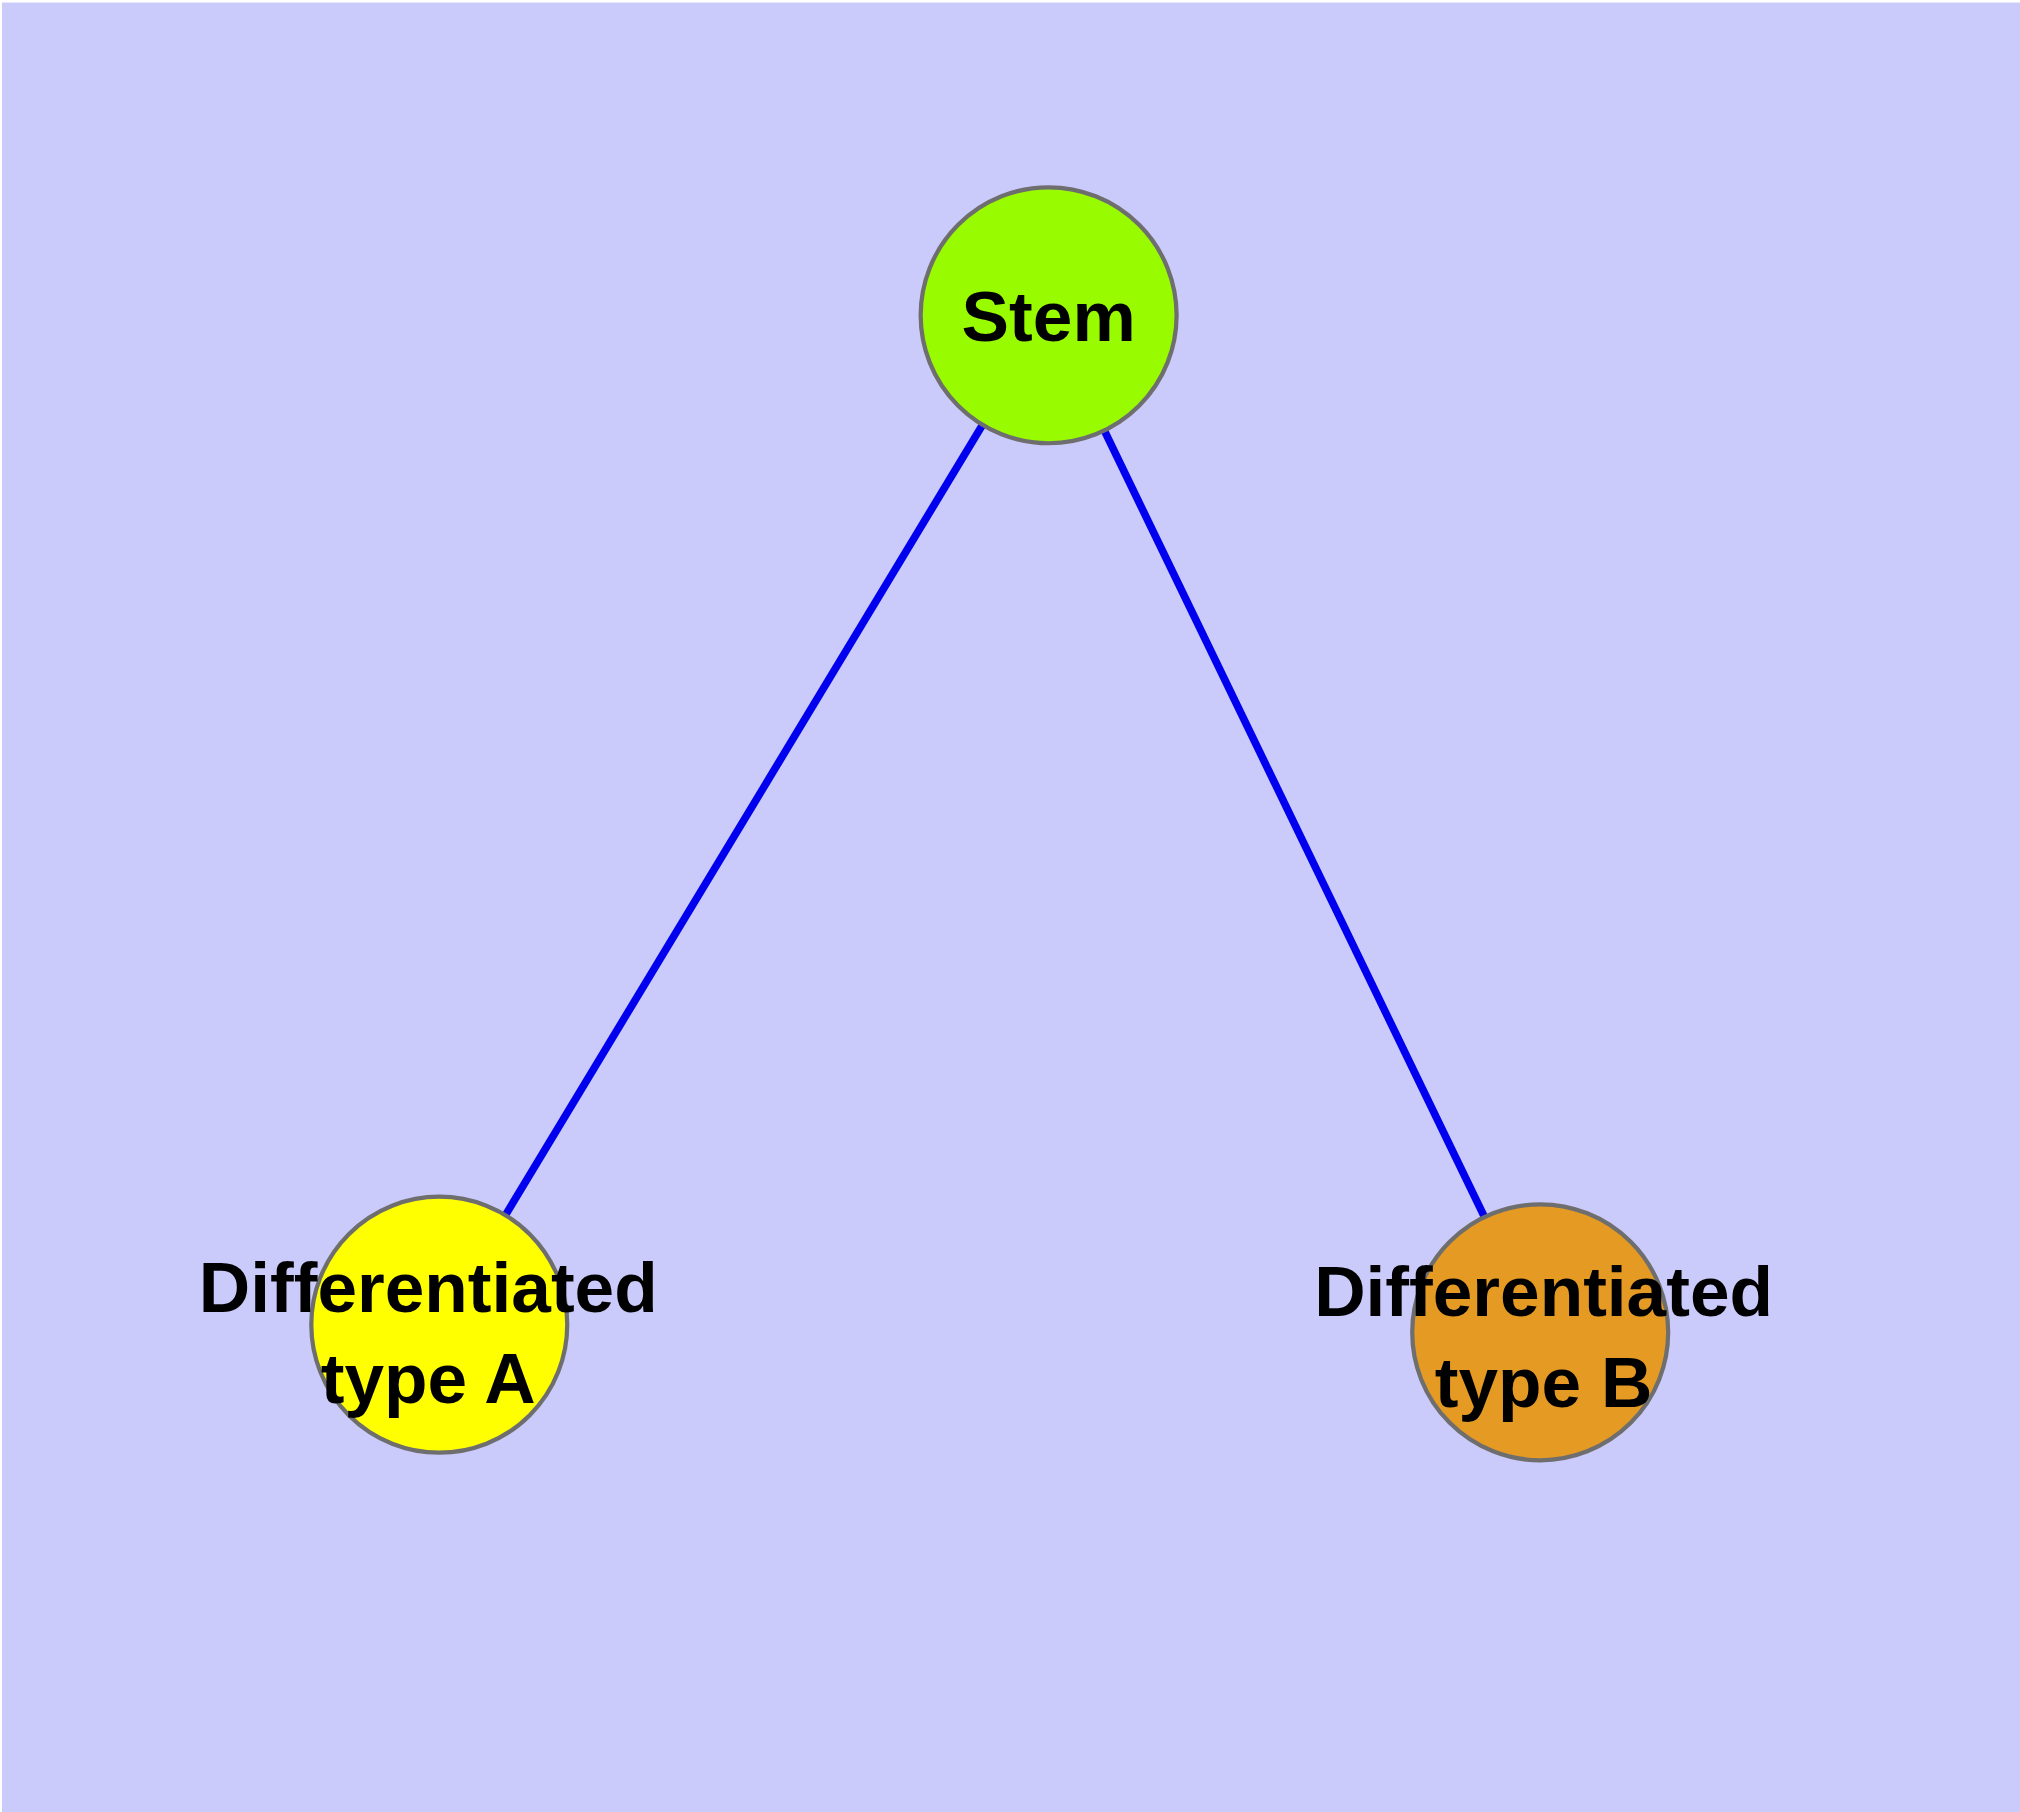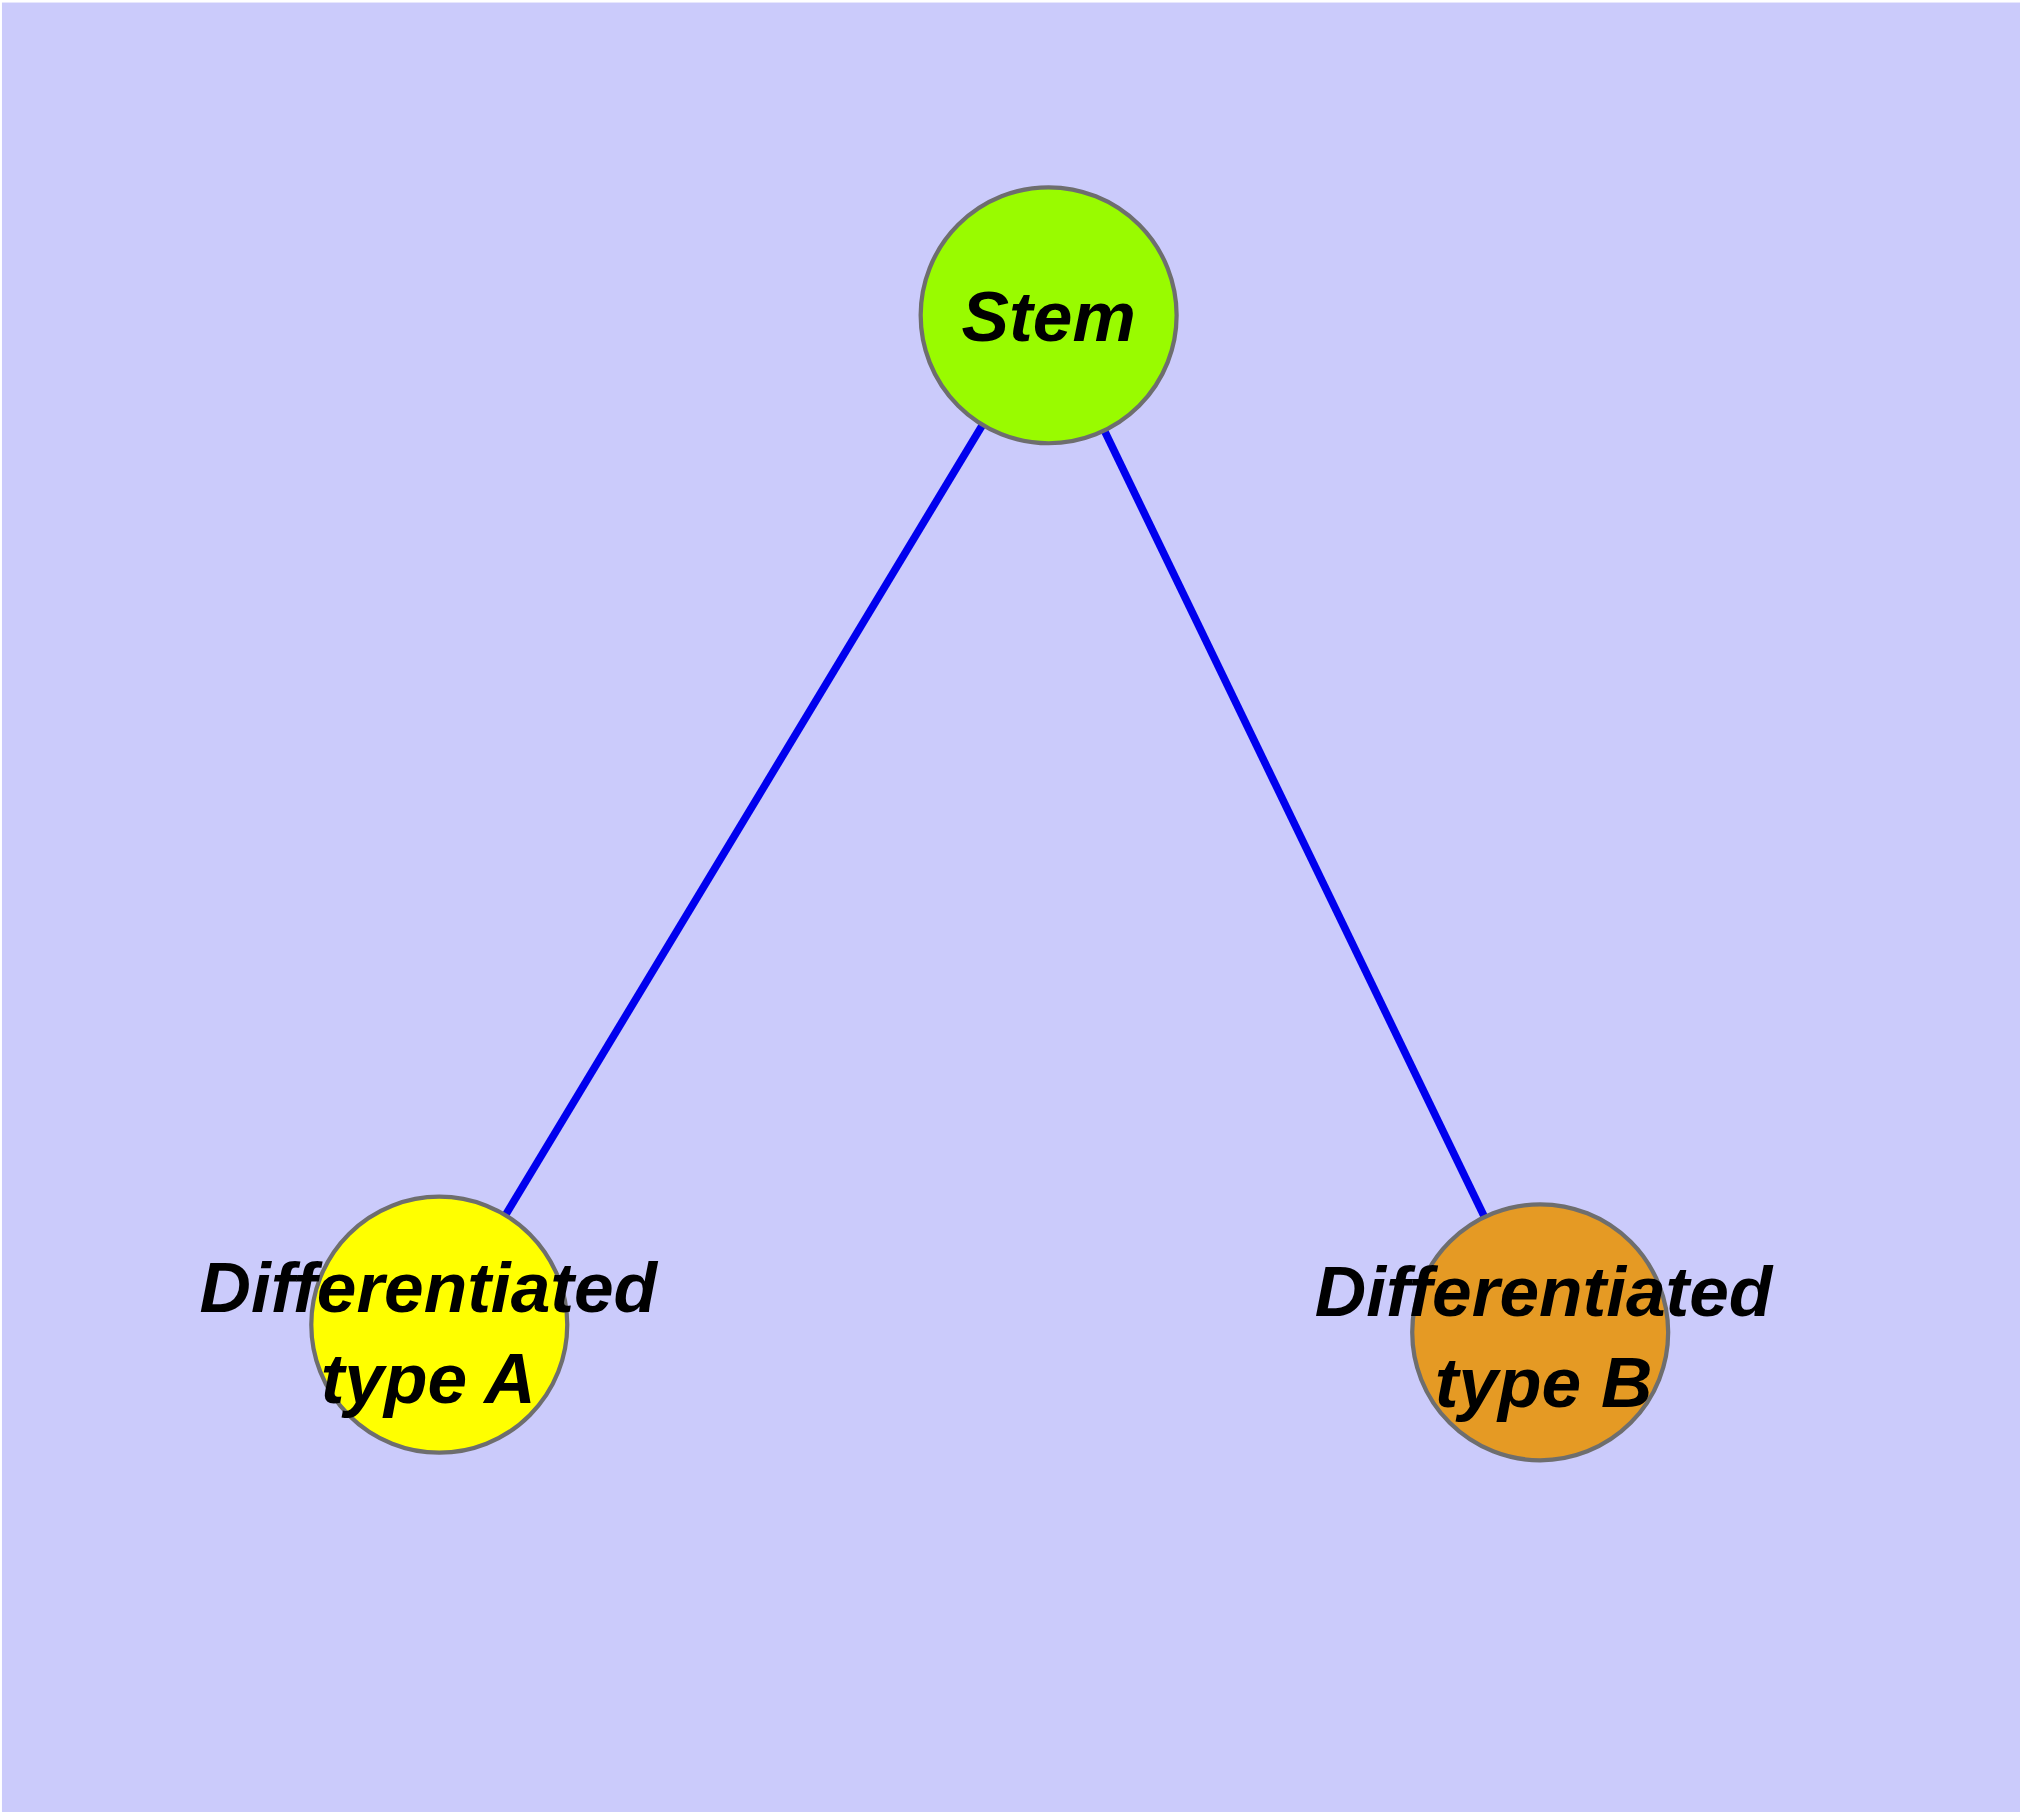--- a/index.html
+++ b/index.html
@@ -7,21 +7,20 @@
     padding: 0;
     width: 2021px;
     height: 1812px;
     background: #ffffff;
     overflow: hidden;
   }
   .stage {
     position: relative;
     width: 2021px;
     height: 1812px;
-    font-style: italic;
   }
   svg {
     display: block;
   }
   text.node-label {
     font-family: "Liberation Sans", sans-serif;
     font-weight: bold;
     font-size: 84px;
     fill: #000000;
     text-anchor: middle;

